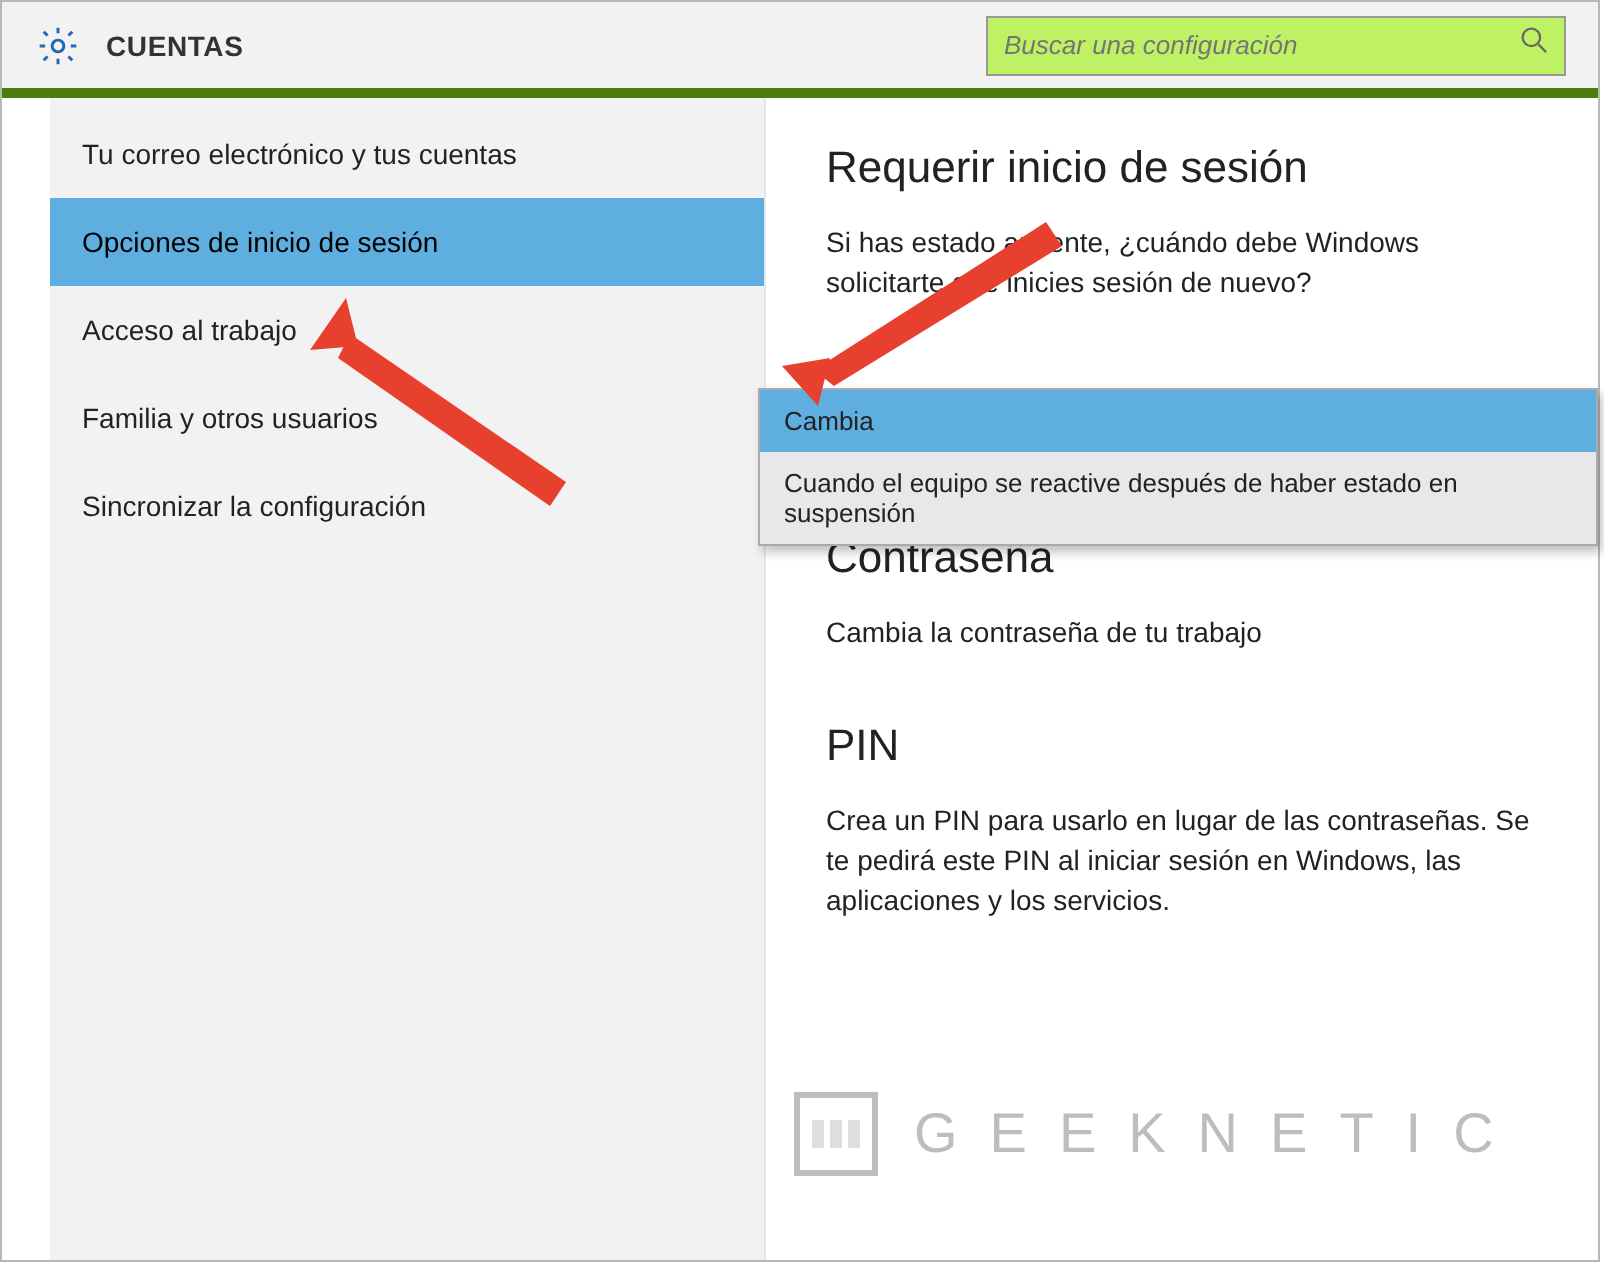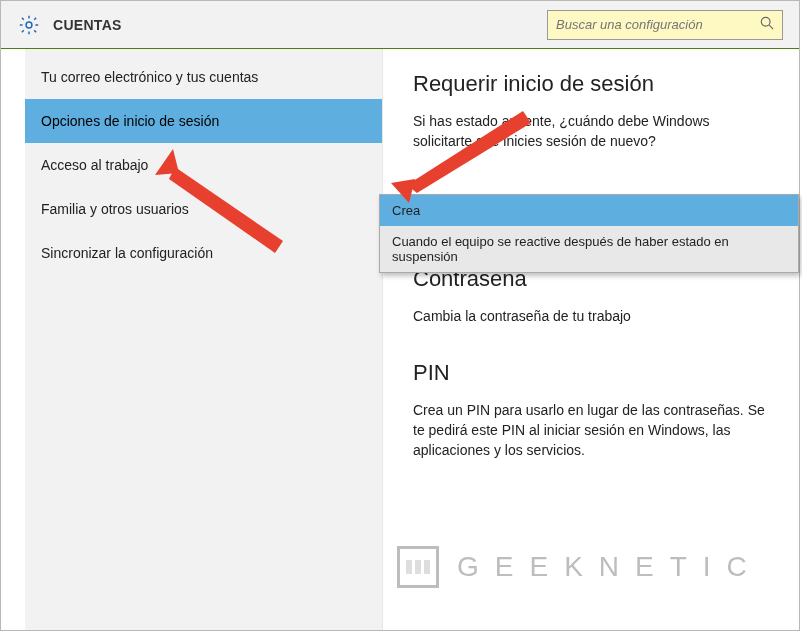--- a/index.html
+++ b/index.html
@@ -4,24 +4,24 @@
 <style>
   * { box-sizing: border-box; margin: 0; padding: 0; font-family: "Segoe UI", Tahoma, sans-serif; }
   body { background: #fff; width: 802px; height: 633px; overflow: hidden; position: relative; }
   .window { width: 800px; height: 631px; border: 1px solid #b8b8b8; background: #fff; display: flex; flex-direction: column; position: relative; }
   .titlebar { height: 32px; display: flex; align-items: center; background: #fff; border-bottom: none; }
   .back-btn { width: 48px; height: 32px; display: flex; align-items: center; justify-content: center; cursor: pointer; }
   .title-text { font-size: 12px; color: #000; margin-left: 4px; }
   .win-controls { margin-left: auto; display: flex; }
   .win-btn { width: 46px; height: 32px; display: flex; align-items: center; justify-content: center; cursor: pointer; }
   .win-btn svg { stroke: #000; }
-  .header { height: 48px; background: #f2f2f2; display: flex; align-items: center; padding: 0 16px; border-bottom: 1px solid #4d7c0f; }
+  .header { height: 48px; background: #f2f2f2; display: flex; align-items: center; padding: 0 16px; border-bottom: 5px solid #4d7c0f; }
   .gear { width: 24px; height: 24px; margin-right: 12px; color: #2067b2; display:flex; align-items:center; justify-content:center;}
   .header-title { font-size: 14px; font-weight: 600; color: #333; letter-spacing: 0.3px; }
-  .search-box { margin-left: auto; width: 236px; height: 30px; border: 1px solid #999; display: flex; align-items: center; padding: 0 8px; background: #fef9c3; }
+  .search-box { margin-left: auto; width: 290px; height: 30px; border: 1px solid #999; display: flex; align-items: center; padding: 0 8px; background: #bef264; }
   .search-box input { border: none; outline: none; flex: 1; font-size: 13px; color: #666; font-style: italic; background: transparent; }
   .search-icon { color: #555; }
   .body { flex: 1; display: flex; overflow: hidden; padding-left: 24px; }
   .sidebar { width: 358px; background: #f2f2f2; border-right: 1px solid #e6e6e6; padding-top: 6px; }
   .side-item { height: 44px; display: flex; align-items: center; padding: 0 16px; font-size: 14px; color: #222; cursor: pointer; }
   .side-item.selected { background: #5eaee0; color: #000; }
   .content { flex: 1; padding: 22px 30px 18px 30px; overflow-y: auto; position: relative; }
   .content::-webkit-scrollbar { width: 14px; }
   .content::-webkit-scrollbar-track { background: #f0f0f0; }
   .content::-webkit-scrollbar-thumb { background: #c2c2c2; }
@@ -87,21 +87,21 @@
       </div>
 
       <div class="section">
         <div class="section-title">PIN</div>
         <div class="section-desc">Crea un PIN para usarlo en lugar de las contraseñas. Se te pedirá este PIN al iniciar sesión en Windows, las aplicaciones y los servicios.</div>
       </div>
     </div>
   </div>
 
   <div class="dropdown-open">
-    <div class="dd-opt selected">Crea</div>
+    <div class="dd-opt selected">Cambia</div>
     <div class="dd-opt other">Cuando el equipo se reactive después de haber estado en suspensión</div>
   </div>
 
   <svg class="arrow" style="left:84px; top:128px;" width="200" height="130" viewBox="0 0 200 130">
     <defs></defs>
     <polygon points="88,20 70,46 94,44" fill="#e8402e"></polygon>
     <polygon points="90,38 84,50 190,124 198,112" fill="#e8402e"></polygon>
   </svg>
 
   <svg class="arrow" style="left:370px; top:110px;" width="170" height="110" viewBox="0 0 170 110">

